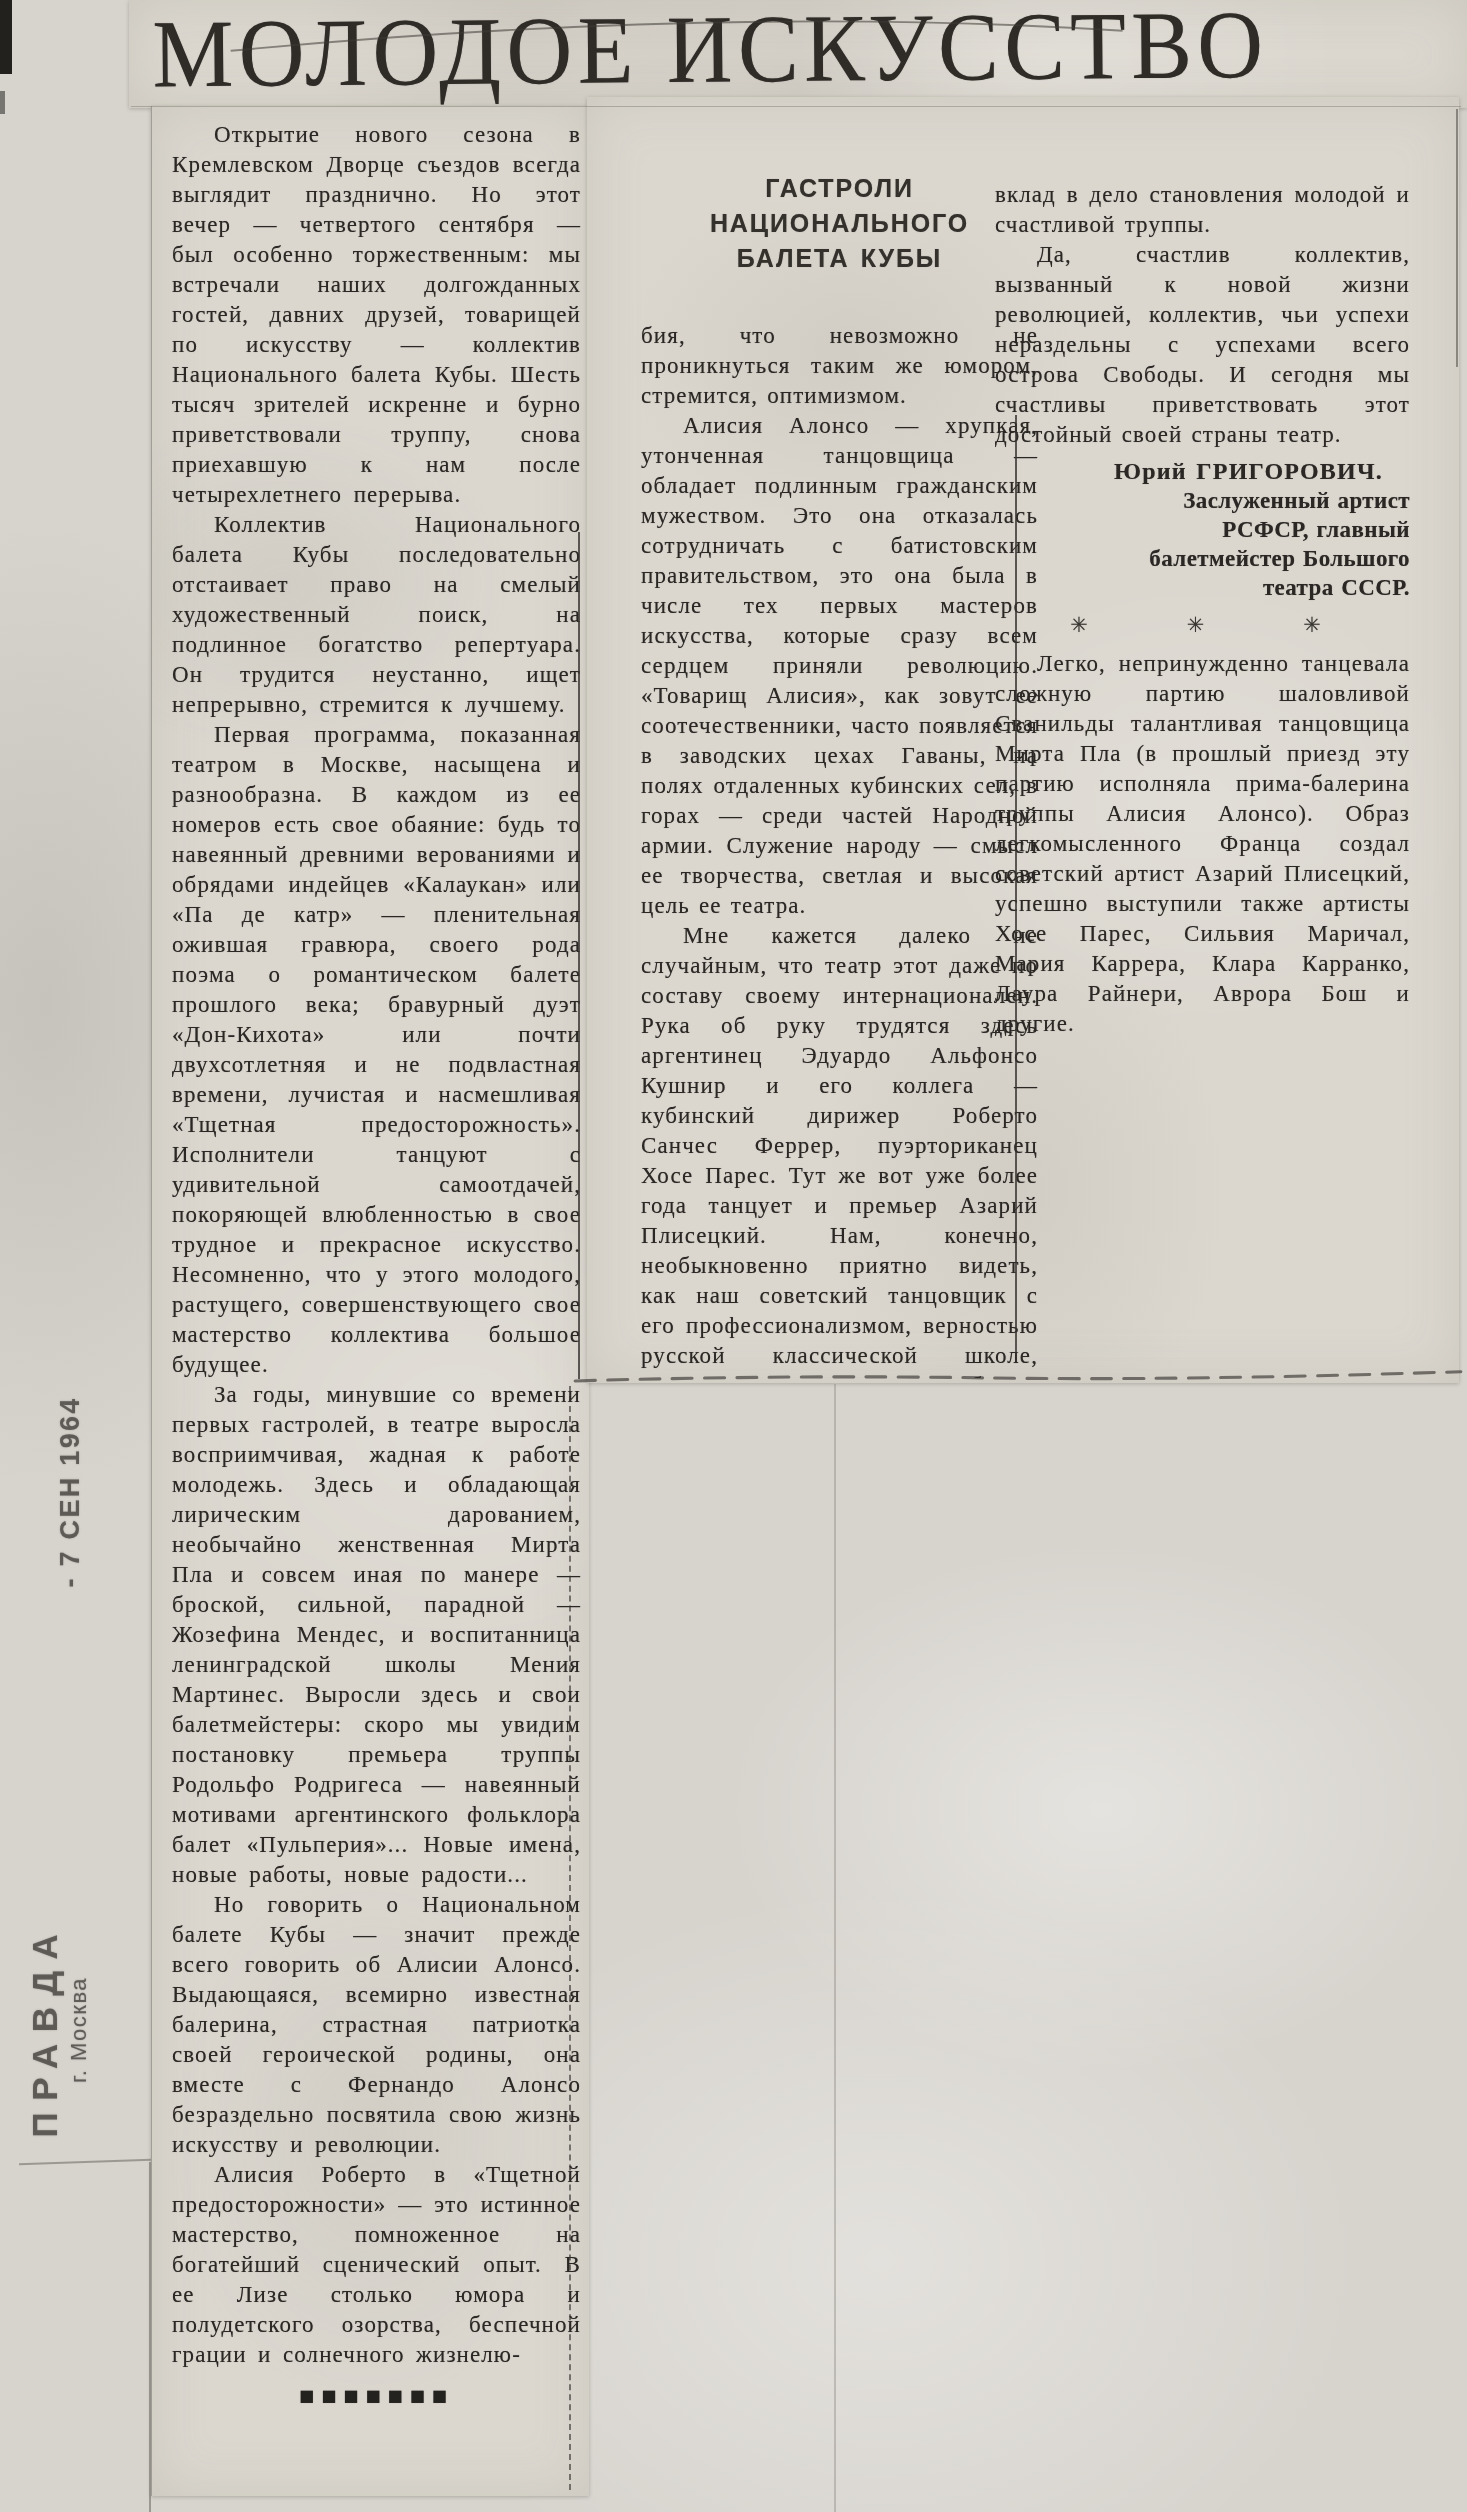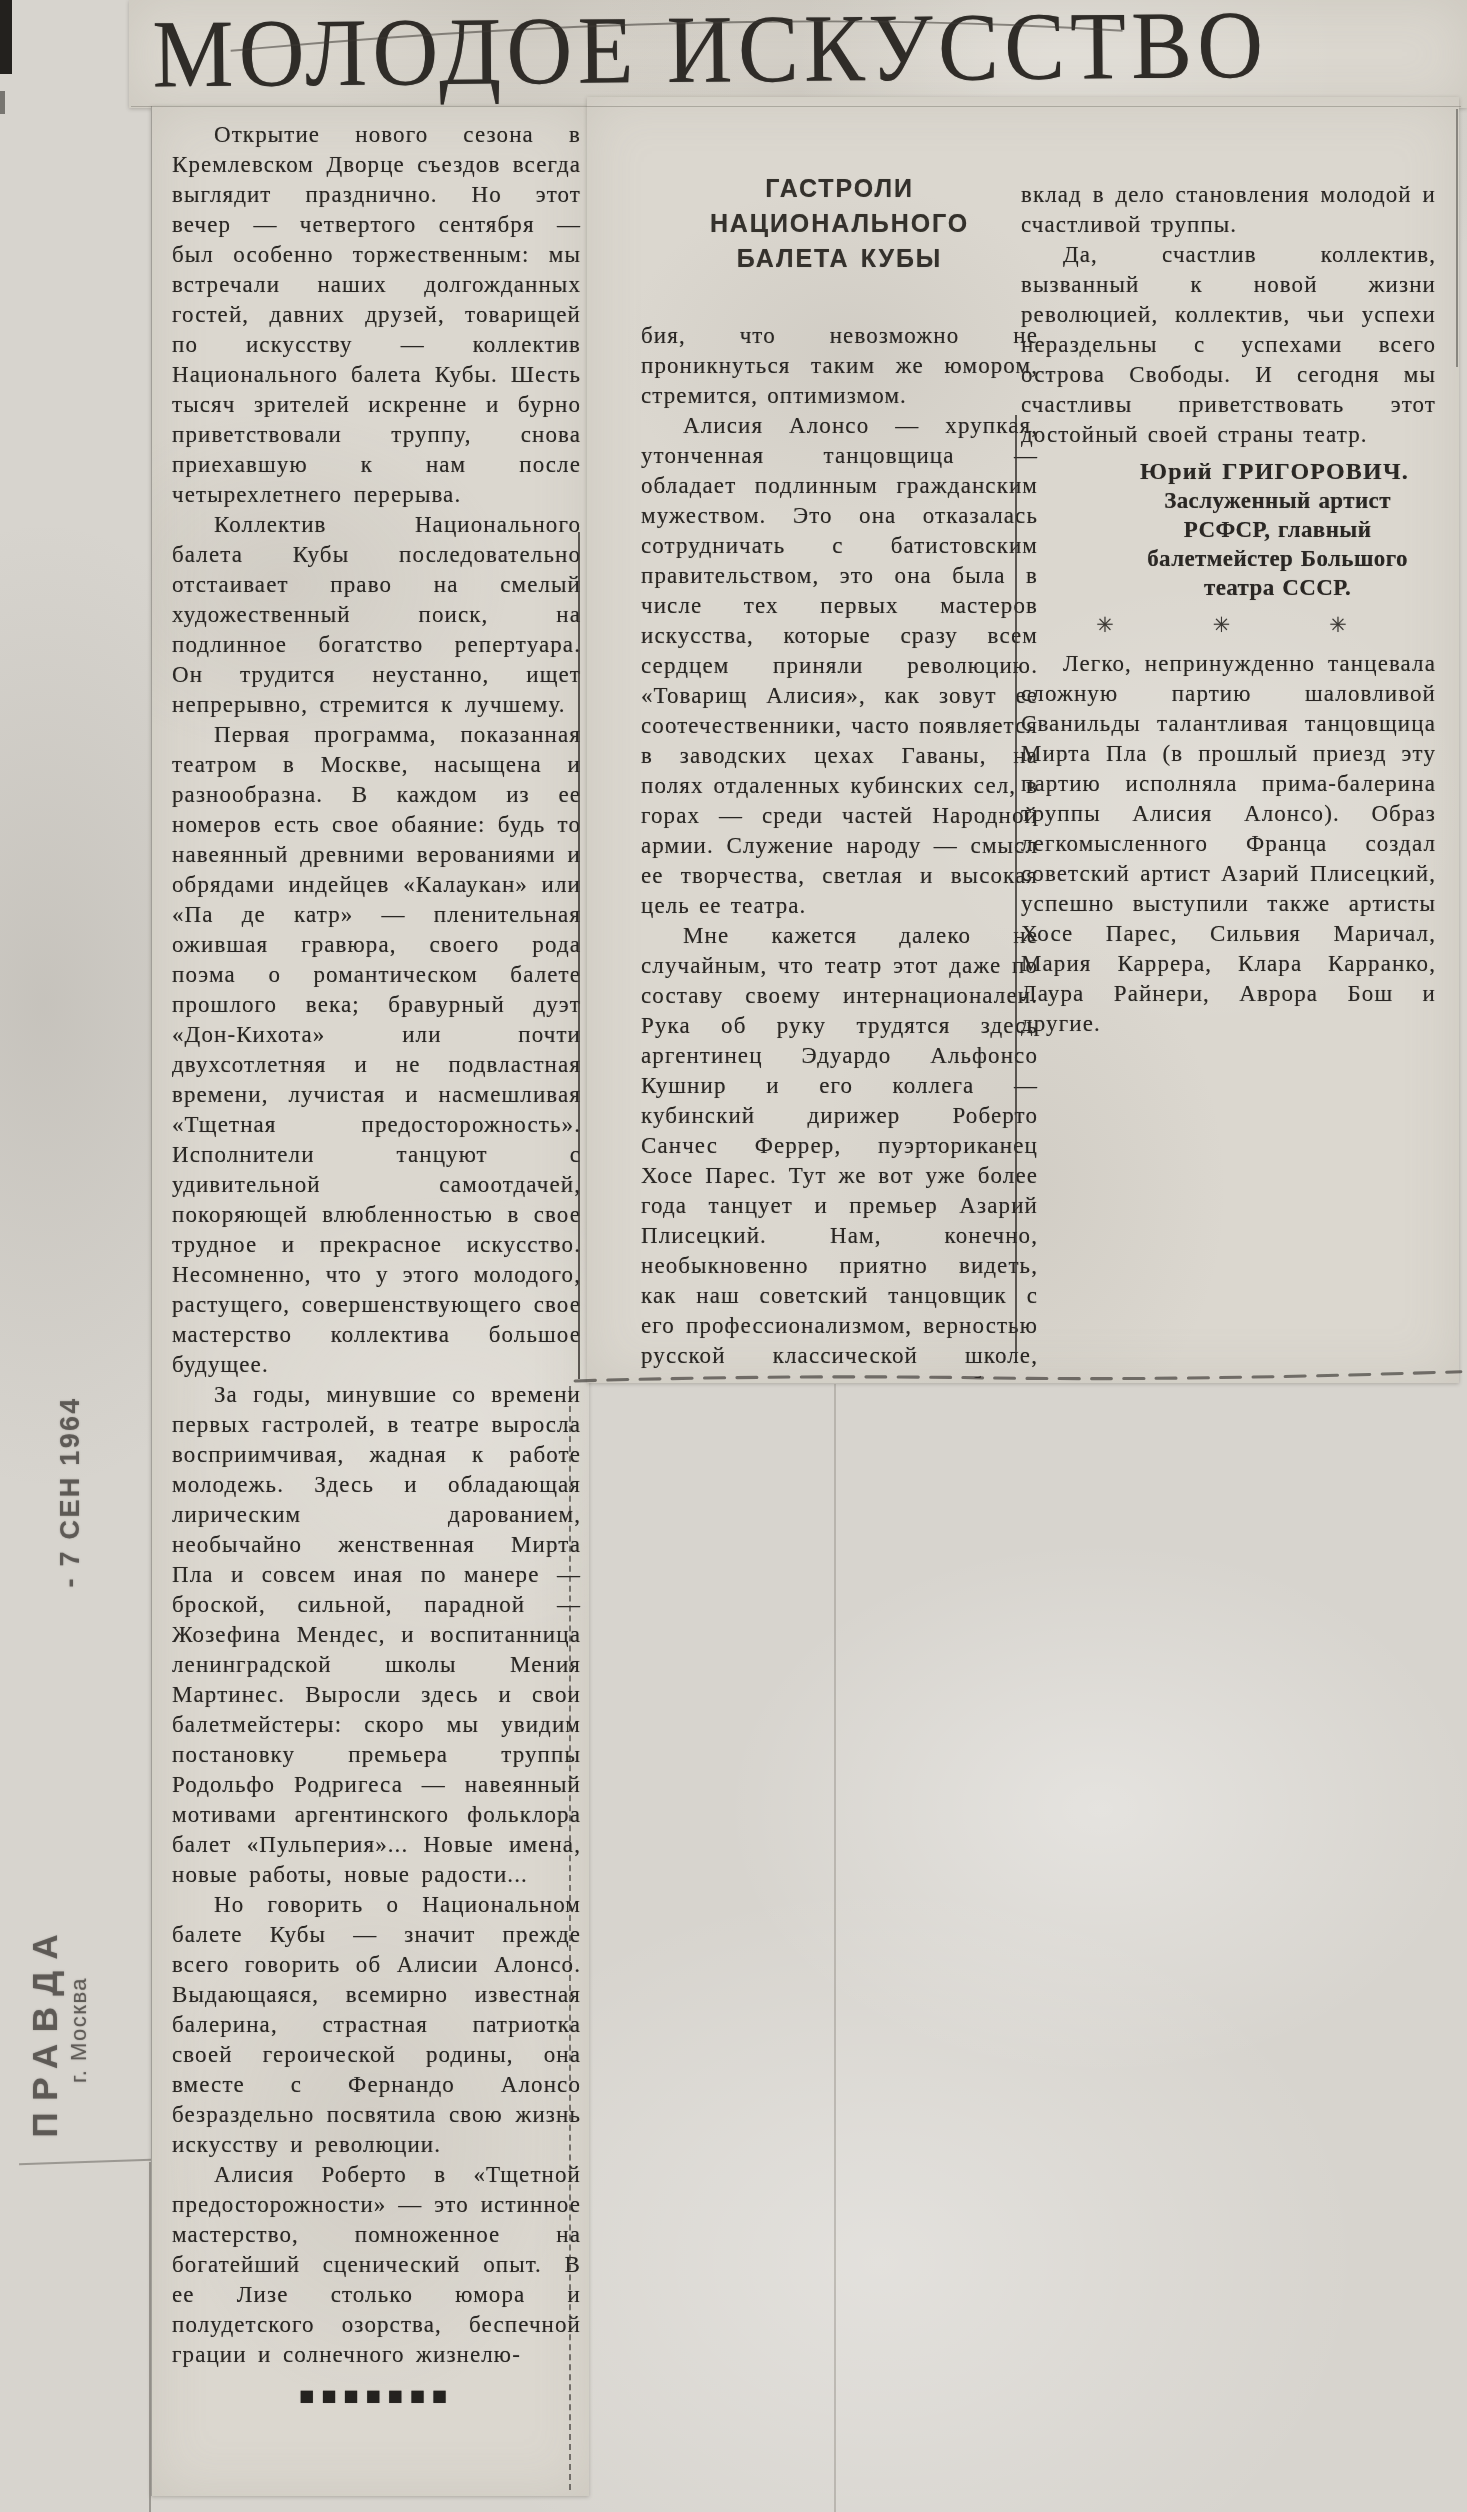--- a/index.html
+++ b/index.html
@@ -33,31 +33,31 @@
     text-shadow:0 0 0.8px rgba(45,42,38,0.55);
   }
 
   .col{position:absolute; font-size:23px; line-height:30px; text-align:justify;
        letter-spacing:1.1px; word-spacing:4.6px; text-shadow:0 0 0.8px rgba(40,37,33,0.45);}
   .col p{margin:0; text-indent:42px;}
   .col p.noindent{text-indent:0;}
 
   .left-col{left:171px; top:120px; width:409px; height:2353px; overflow:hidden;}
   .mid-col{left:641px; top:171px; width:397px; height:1207px; overflow:hidden; word-spacing:2.3px;}
-  .right-col{left:1021px; top:180px; width:415px; height:1197px; overflow:hidden; word-spacing:2.3px;}
+  .right-col{left:995px; top:180px; width:415px; height:1197px; overflow:hidden; word-spacing:2.3px;}
 
   .subhead{margin:0 0 45px 0; font-family:"Liberation Sans", sans-serif;
     font-weight:bold; font-size:25px; line-height:35px; letter-spacing:1.9px;
     text-align:center; text-indent:0; color:#34312c;}
   .subhead span{display:block;}
 
   .sig-name{font-weight:bold; font-size:24px; text-align:center; padding-left:92px;
     margin-top:6.2px; letter-spacing:1.2px;}
   .sig-title{font-weight:bold; font-size:23px; line-height:29px; padding-left:98px;
-    letter-spacing:0.4px; word-spacing:1.5px; text-align:center;}
+    letter-spacing:0.4px; word-spacing:1.5px; text-align:right;}
   .separator{font-family:"DejaVu Sans", sans-serif; text-align:center; font-size:21px;
     letter-spacing:45px; padding-left:31px; margin:7.7px 0 9.2px 0; color:#3a3733;}
 
   .dingbats{font-family:"DejaVu Sans", sans-serif; text-align:center; font-size:16px;
     letter-spacing:7px; margin-top:10.8px; color:#24221f; text-indent:0;}
 
   .rule{position:absolute; background:rgba(52,49,45,0.78);}
   .rule-left-mid{left:578px; top:532px; width:2.3px; height:847px;}
   .rule-mid-right{left:1015px; top:415px; width:2.3px; height:940px;}
   .dash-v{position:absolute; left:569px; top:1386px; height:1104px; width:0;

